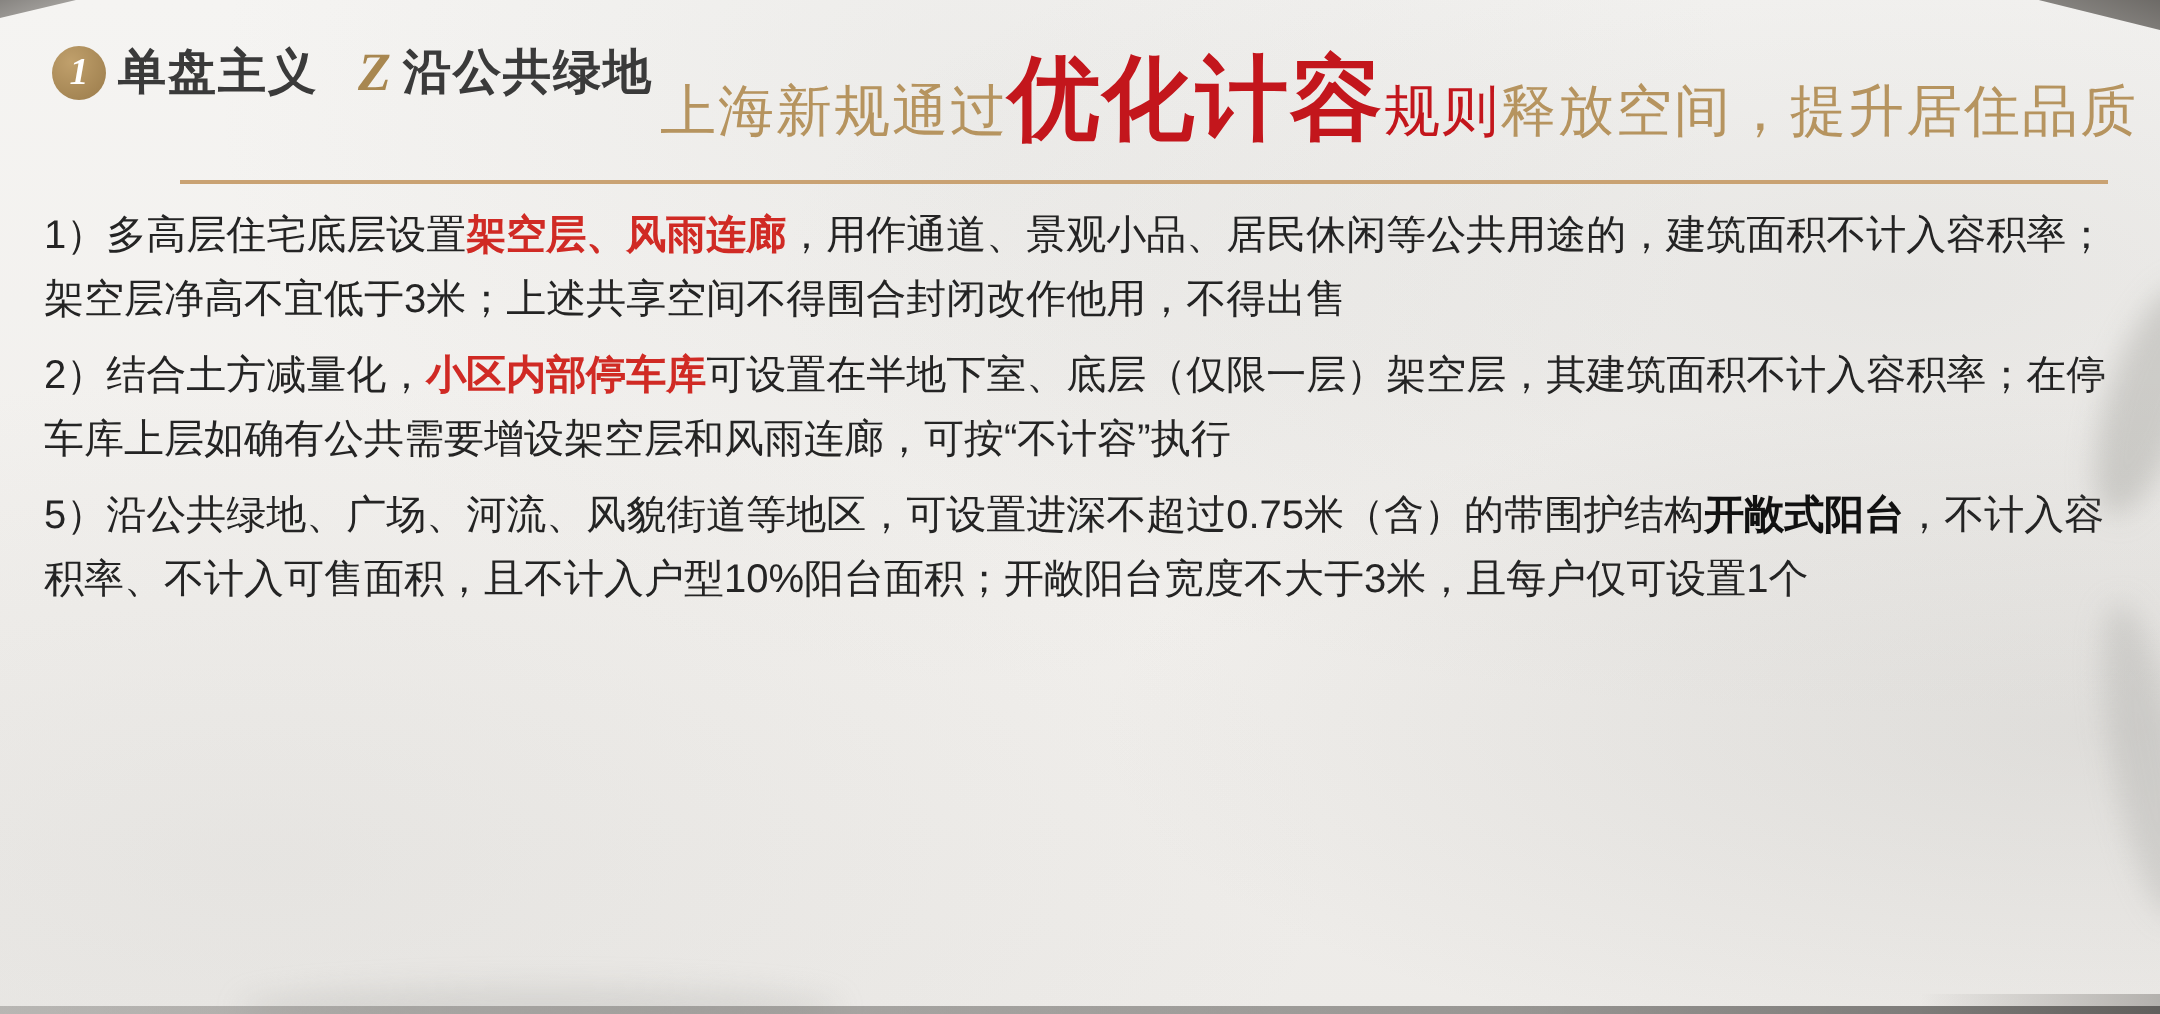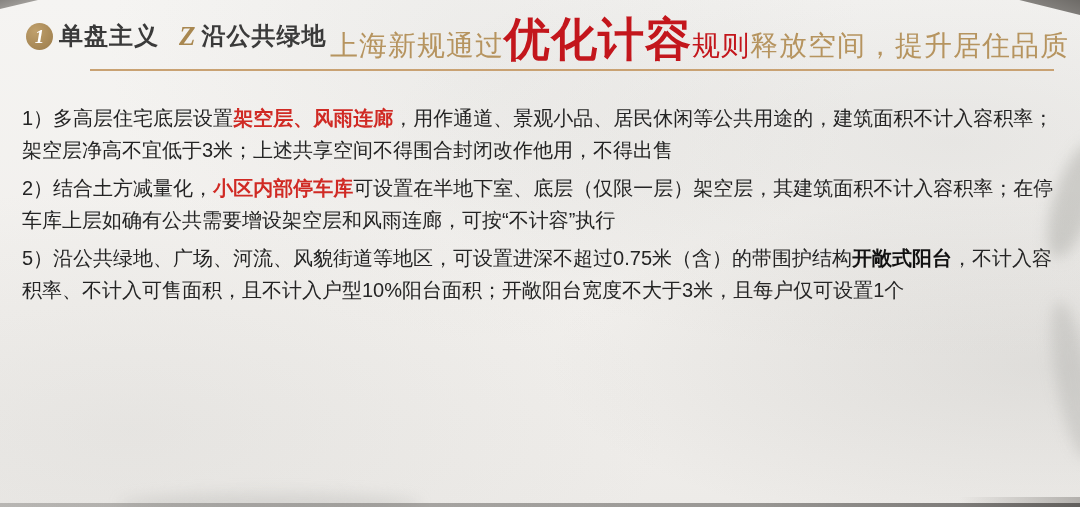--- a/index.html
+++ b/index.html
@@ -52,21 +52,21 @@
   .logo-z{
     font-family:"Liberation Serif","DejaVu Serif",serif;
     font-weight:700;font-style:italic;font-size:27px;line-height:1;
     color:#a88750;
   }
   .logo-label{font-weight:700;font-size:24px;color:#3a3a3a;letter-spacing:1px;}
   .title{
     padding:24px 28px 0 330px;
     text-align:right;
     font-family:"Liberation Serif","DejaVu Serif",serif;
-    line-height:32px;white-space:nowrap;letter-spacing:1px;
+    line-height:52px;white-space:nowrap;letter-spacing:1px;
   }
   .seg-gold{color:var(--gold);font-size:28px;}
   .seg-red{color:var(--title-red);font-size:28px;}
   .seg-red-large{color:var(--title-red);font-size:46px;font-weight:700;}
   .divider{height:0;border-top:2px solid var(--gold-line);margin:3px 26px 0 90px;}
 
   
   .content{padding:14px 22px 0 22px;font-size:20px;line-height:32px;}
   .para{margin:0 0 6px 0;}
   .para.intro{text-indent:10px;}

